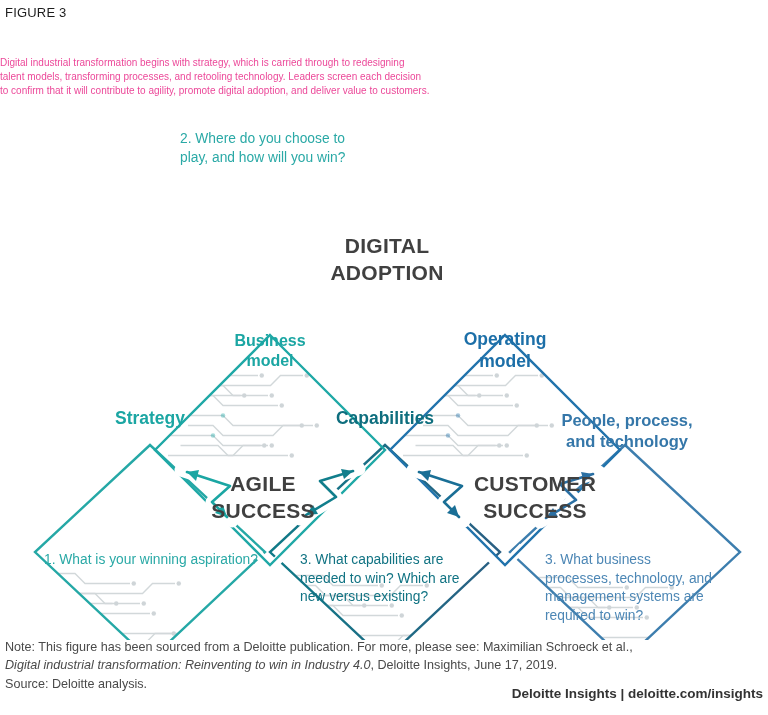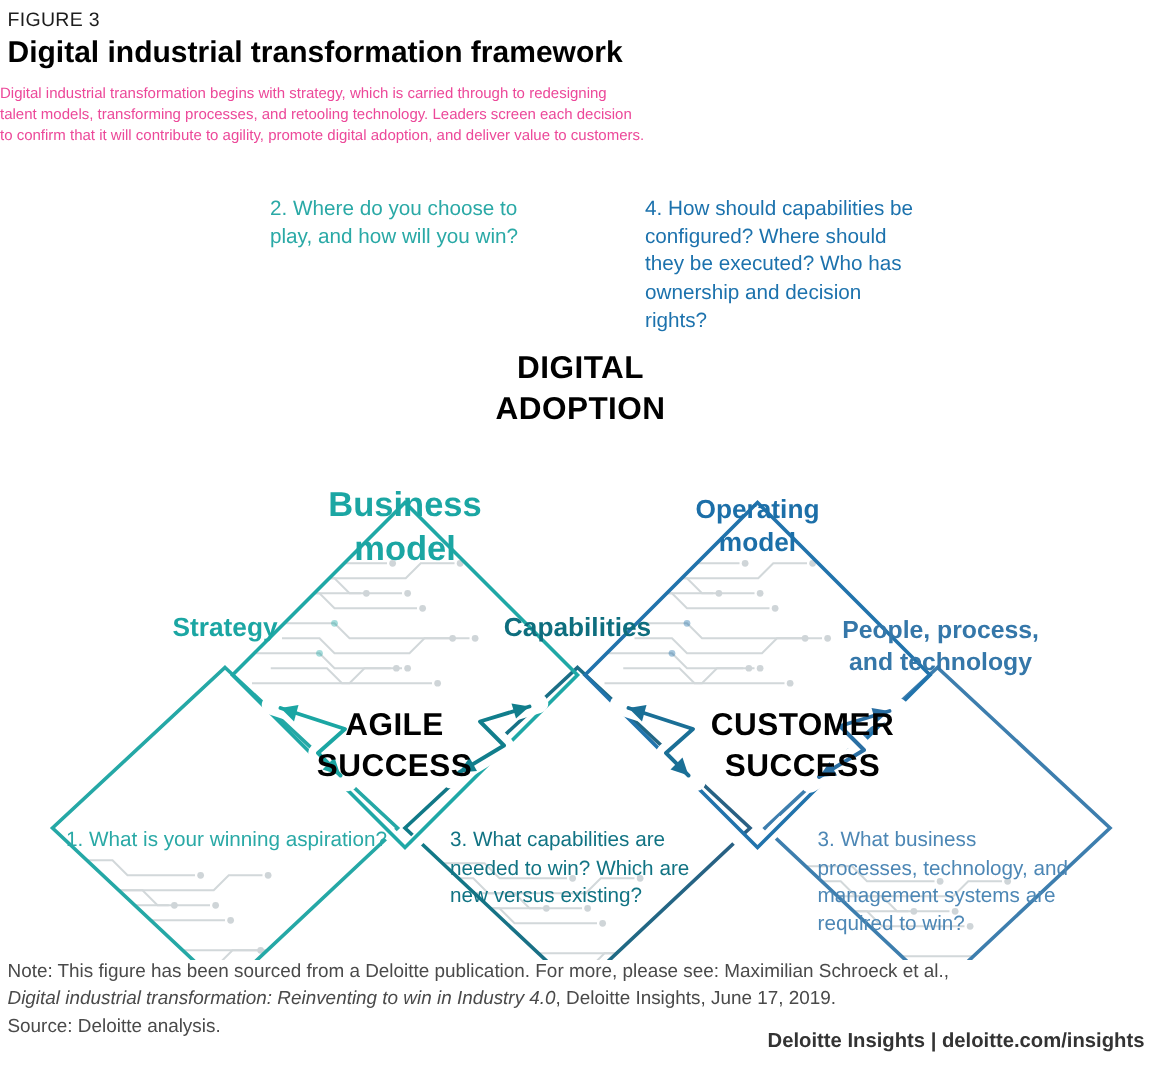--- a/index.html
+++ b/index.html
@@ -30,28 +30,28 @@
   .q2 { left:180px; top:10px;  color:#2aa9a6; }
   .q3 { left:300px; top:431px; color:#117383; }
   .q4 { left:430px; top:10px;  color:#1c72ad; }
   .q5 { left:545px; top:431px; color:#4d87b5; }
 
   .dlabel {
     position:absolute; transform:translate(-50%,-50%);
     font-weight:bold; text-align:center; white-space:pre-line; line-height:1.25;
   }
   .dl-strategy { left:150px; top:299px; font-size:17.5px; color:#1ba6a3; }
-  .dl-bm       { left:270px; top:231px; font-size:23px; color:#1ba6a3; }
+  .dl-bm       { left:270px; top:231px; font-size:16px; color:#1ba6a3; }
   .dl-cap      { left:385px; top:299px; font-size:17.5px; color:#0e6e7e; }
   .dl-om       { left:505px; top:231px; font-size:17.5px; color:#1c6fa8; }
   .dl-people   { left:627px; top:311px; font-size:16.5px; color:#3577a9; }
 
   .glabel {
     position:absolute; transform:translateX(-50%);
-    font-weight:bold; font-size:21px; color:#000000; text-align:center;
+    font-weight:bold; font-size:21px; color:#404040; text-align:center;
     white-space:pre-line; line-height:1.3; letter-spacing:.3px;
   }
   .gl-digital  { left:387px; top:112px; }
   .gl-agile    { left:263px; top:350px; }
   .gl-customer { left:535px; top:350px; }
 
   .note {
     position:absolute; left:5px; top:638px; width:758px;
     font-size:12.6px; line-height:1.45; color:#4a4a4a;
   }
@@ -60,21 +60,20 @@
     position:absolute; right:5px; top:686px;
     font-size:13.5px; font-weight:bold; color:#333;
   }
 </style>
 </head>
 <body>
 
 <div class="page">
 
   <div class="figure-label">FIGURE 3</div>
-  <div class="title">Digital industrial transformation framework</div>
   <div class="description">Digital industrial transformation begins with strategy, which is carried through to redesigning
 talent models, transforming processes, and retooling technology. Leaders screen each decision
 to confirm that it will contribute to agility, promote digital adoption, and deliver value to customers.</div>
 
   <div class="diagram">
     <svg width="768" height="520" viewBox="0 0 768 520">
       <defs>
         <clipPath id="clip-strategy">
             <polygon points="150,325 265,432 150,540 35,432"></polygon>
           </clipPath>
@@ -207,25 +206,20 @@
 SUCCESS</div>
     <div class="glabel gl-customer">CUSTOMER
 SUCCESS</div>
 
     <div class="q q1">1. What is your winning aspiration?</div>
     <div class="q q2">2. Where do you choose to
 play, and how will you win?</div>
     <div class="q q3">3. What capabilities are
 needed to win? Which are
 new versus existing?</div>
-    <div class="q q4">4. How should capabilities be
-configured? Where should
-they be executed? Who has
-ownership and decision
-rights?</div>
     <div class="q q5">3. What business
 processes, technology, and
 management systems are
 required to win?</div>
   </div>
 
   <div class="note">
     <div>Note: This figure has been sourced from a Deloitte publication. For more, please see: Maximilian Schroeck et al.,</div>
     <div><i>Digital industrial transformation: Reinventing to win in Industry 4.0</i><span>, Deloitte Insights, June 17, 2019.</span></div>
     <div>Source: Deloitte analysis.</div>

